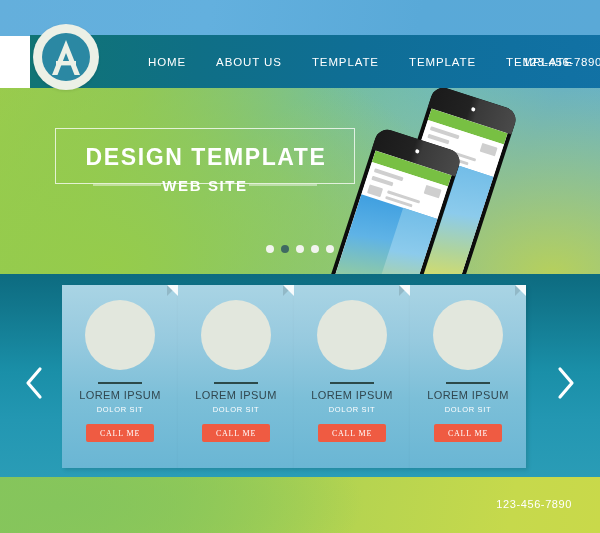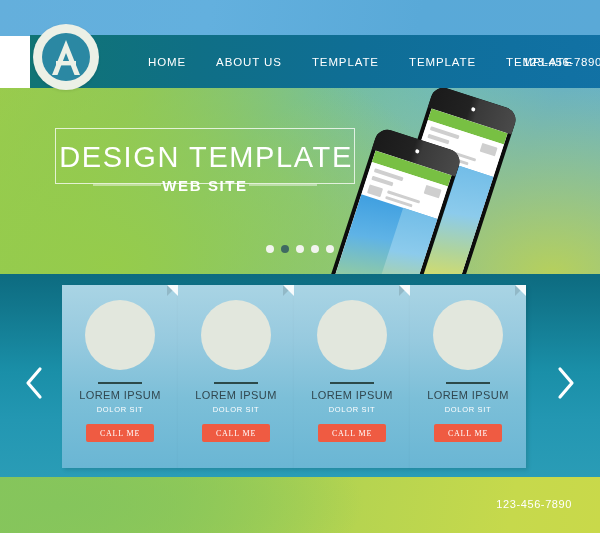--- a/index.html
+++ b/index.html
@@ -103,23 +103,23 @@
     box-sizing: border-box;
   }
   .hero-title {
     position: absolute;
     left: 0; top: 0;
     width: 300px; height: 56px;
     display: flex;
     align-items: center;
     justify-content: center;
     color: #ffffff;
-    font-size: 29px;
+    font-size: 23px;
     letter-spacing: 1.6px;
-    font-weight: 400;
+    font-weight: 700;
     white-space: nowrap;
   }
   .hero-sub-wrap {
     position: absolute;
     left: 55px; top: 86px;
     width: 300px;
     height: 22px;
     display: flex;
     align-items: center;
     justify-content: center;

